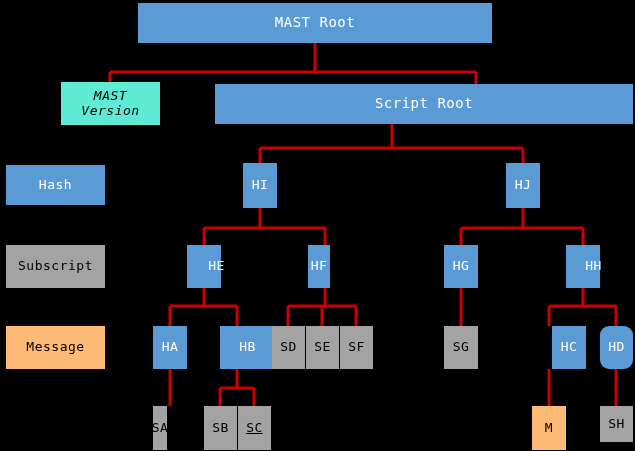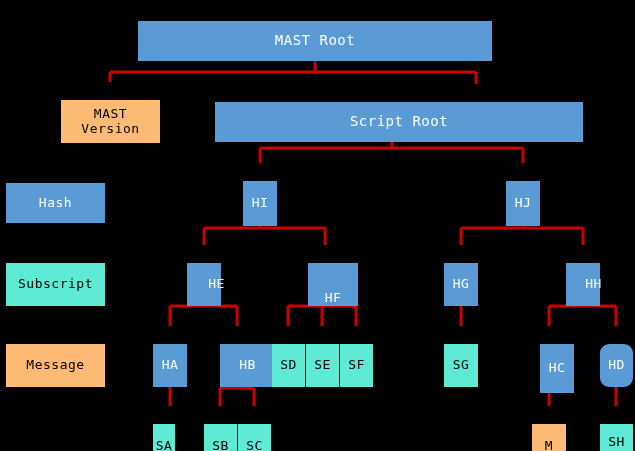--- a/index.html
+++ b/index.html
@@ -30,37 +30,37 @@
     position: absolute;
     box-sizing: border-box;
     display: flex;
     align-items: center;
     justify-content: center;
     text-align: center;
     line-height: 1.12;
     z-index: 5;
     white-space: pre-line;
     letter-spacing: 0.5px;
-    margin-top: 18px;
   }
   .node.hash {
     background: #5B9BD5;
     color: #FFFFFF;
   }
   .node.subscript {
-    background: #5eead4;
+    background: #a3a3a3;
     color: #000000;
   }
   .node.message {
     background: #fdba74;
     color: #000000;
   }
   .node.version {
-    background: #fdba74;
+    background: #5eead4;
     color: #000000;
+    font-style: italic;
   }
   .legend-box {
     font-size: 13px;
   }
   .big-box {
     font-size: 14px;
   }
   .tree-box {
     font-size: 13px;
   }
@@ -85,35 +85,35 @@
       <path d="M 616 369 L 616 406" stroke="#CC0000" stroke-width="3" fill="none" stroke-linecap="butt"></path>
     </svg>
 
   <div id="node-layer">
       <div class="node hash legend-box" style="left: 6px; top: 165px; width: 99px; height: 40px; justify-content: center;"><span>Hash</span></div>
       <div class="node subscript legend-box" style="left: 6px; top: 245px; width: 99px; height: 43px;"><span>Subscript</span></div>
       <div class="node message legend-box" style="left: 6px; top: 326px; width: 99px; height: 43px;"><span>Message</span></div>
       <div class="node hash big-box" style="left: 138px; top: 3px; width: 354px; height: 40px;"><span>MAST Root</span></div>
       <div class="node version tree-box" style="left: 61px; top: 82px; width: 99px; height: 43px;"><span>MAST
 Version</span></div>
-      <div class="node hash big-box" style="left: 215px; top: 84px; width: 368px; height: 40px;"><span>Script Root</span></div>
+      <div class="node hash big-box" style="left: 215px; top: 84px; width: 418px; height: 40px;"><span>Script Root</span></div>
       <div class="node hash tree-box" style="left: 243px; top: 163px; width: 34px; height: 45px;"><span>HI</span></div>
       <div class="node hash tree-box" style="left: 506px; top: 163px; width: 34px; height: 45px;"><span>HJ</span></div>
       <div class="node hash tree-box" style="left: 187px; top: 245px; width: 34px; height: 43px; padding-left: 25px;"><span>HE</span></div>
-      <div class="node hash tree-box" style="left: 308px; top: 245px; width: 50px; height: 43px; align-items: flex-end;"><span>HF</span></div>
+      <div class="node hash tree-box" style="left: 308px; top: 245px; width: 22px; height: 43px;"><span>HF</span></div>
       <div class="node hash tree-box" style="left: 444px; top: 245px; width: 34px; height: 43px;"><span>HG</span></div>
       <div class="node hash tree-box" style="left: 566px; top: 245px; width: 34px; height: 43px; padding-left: 21px;"><span>HH</span></div>
       <div class="node hash tree-box" style="left: 153px; top: 326px; width: 34px; height: 43px;"><span>HA</span></div>
       <div class="node hash tree-box" style="left: 220px; top: 326px; width: 55px; height: 43px;"><span>HB</span></div>
       <div class="node subscript tree-box" style="left: 272px; top: 326px; width: 33px; height: 43px;"><span>SD</span></div>
       <div class="node subscript tree-box" style="left: 306px; top: 326px; width: 33px; height: 43px;"><span>SE</span></div>
       <div class="node subscript tree-box" style="left: 340px; top: 326px; width: 33px; height: 43px;"><span>SF</span></div>
       <div class="node subscript tree-box" style="left: 444px; top: 326px; width: 34px; height: 43px;"><span>SG</span></div>
-      <div class="node hash tree-box" style="left: 540px; top: 326px; width: 34px; height: 49px;"><span>HC</span></div>
+      <div class="node hash tree-box" style="left: 552px; top: 326px; width: 34px; height: 43px;"><span>HC</span></div>
       <div class="node hash tree-box" style="left: 600px; top: 326px; width: 33px; height: 43px; border-radius: 9px;"><span>HD</span></div>
-      <div class="node subscript tree-box" style="left: 153px; top: 406px; width: 22px; height: 44px;"><span>SA</span></div>
+      <div class="node subscript tree-box" style="left: 153px; top: 406px; width: 14px; height: 44px;"><span>SA</span></div>
       <div class="node subscript tree-box" style="left: 204px; top: 406px; width: 33px; height: 44px;"><span>SB</span></div>
       <div class="node subscript tree-box" style="left: 238px; top: 406px; width: 33px; height: 44px; text-decoration: underline;"><span>SC</span></div>
       <div class="node message tree-box" style="left: 532px; top: 406px; width: 34px; height: 44px;"><span>M</span></div>
       <div class="node subscript tree-box" style="left: 600px; top: 406px; width: 33px; height: 36px;"><span>SH</span></div>
     </div>
 
 </div>
 
 </body></html>

